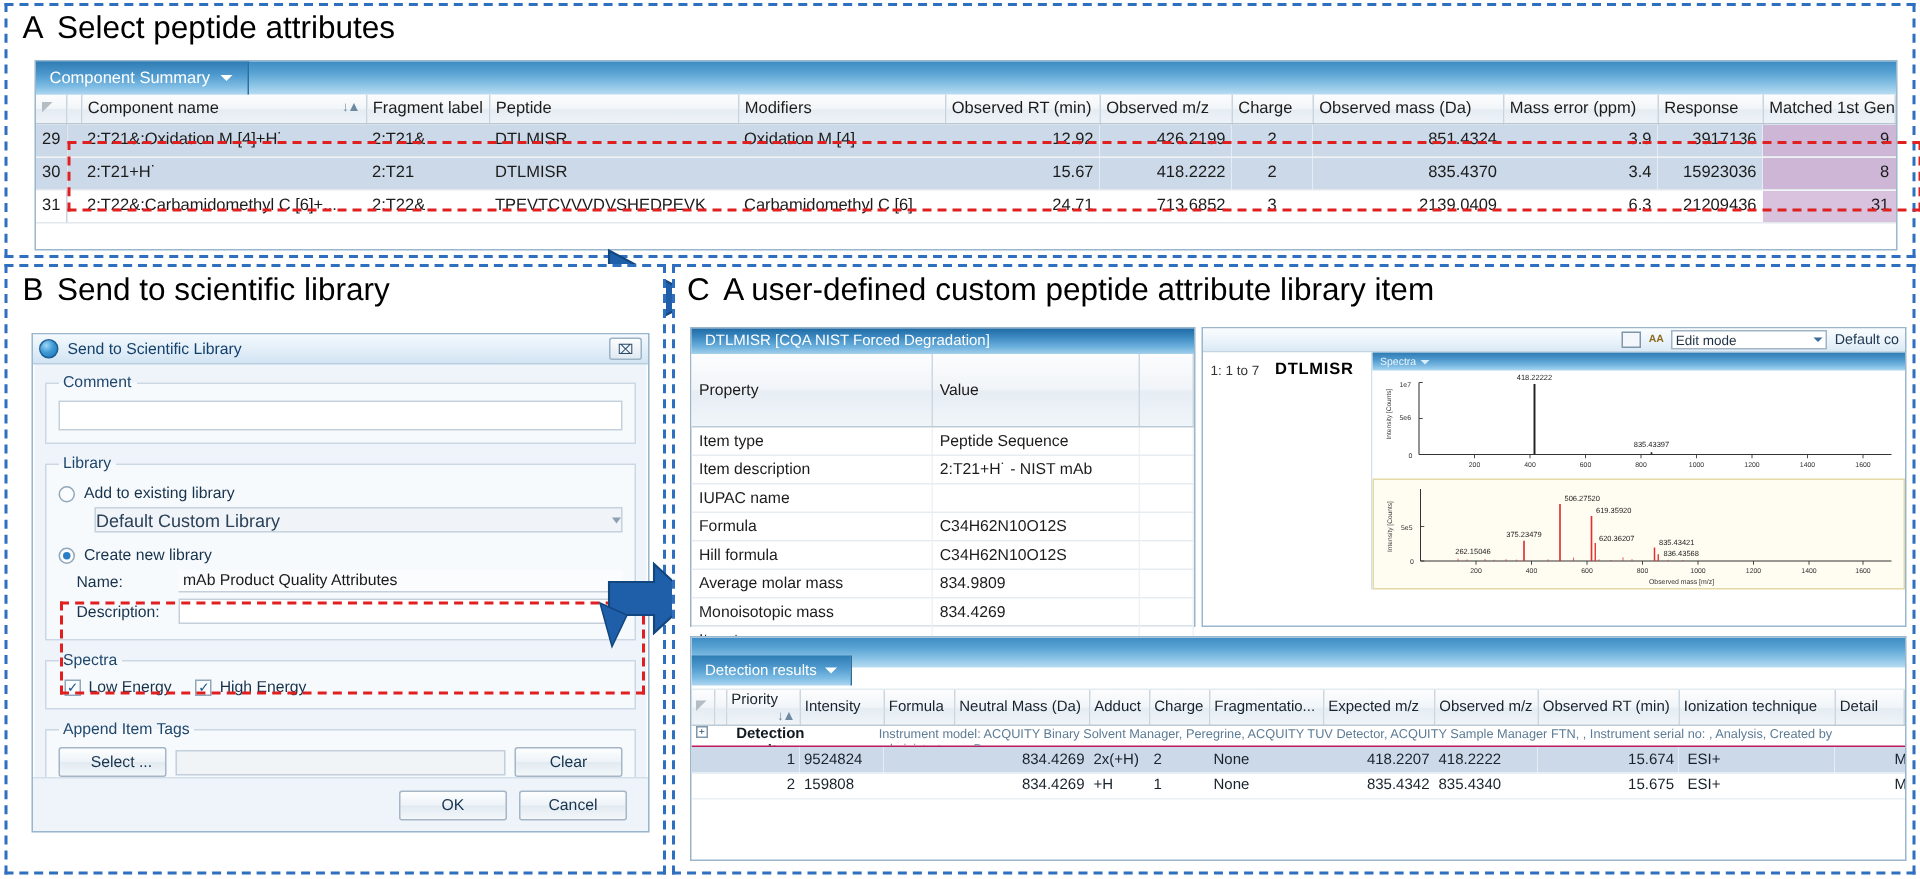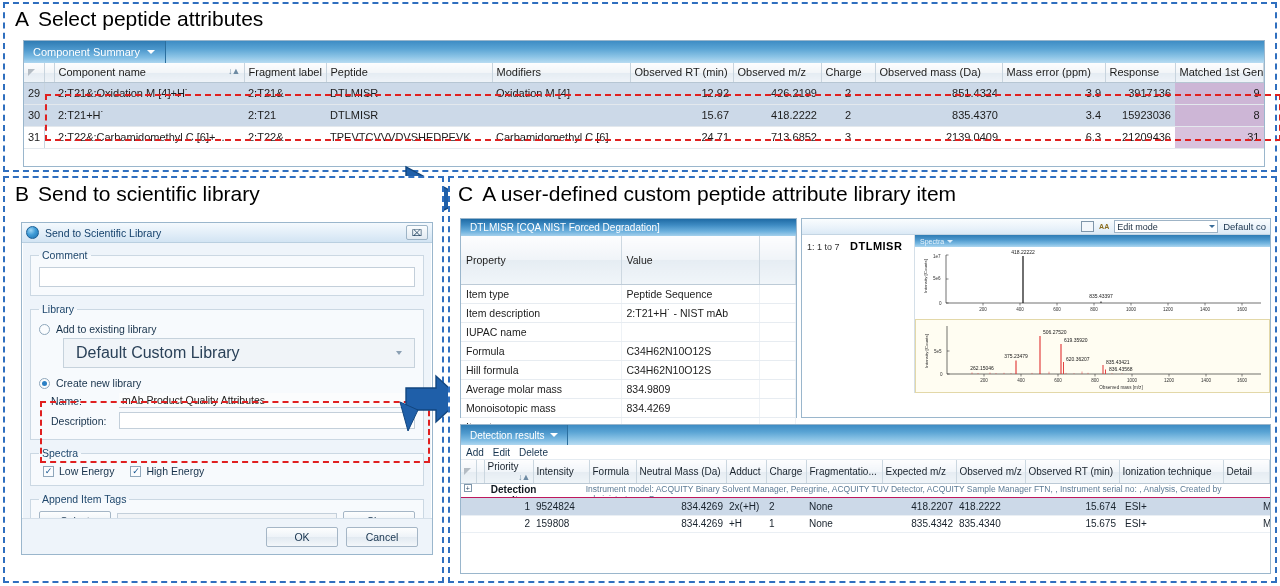--- a/index.html
+++ b/index.html
@@ -136,22 +136,22 @@
   }
   .underline-input {
     background:#fbfcfd; border:0; border-bottom:1px solid #c3cfda; height:15px;
     font-size:10.5px; color:#1a1a1a; padding:0 3px; display:flex; align-items:center;
   }
   .radio-row { display:flex; align-items:flex-end; gap:6px; font-size:10.5px; color:#17324b; margin:2px 0; }
   .radio { width:11px;height:11px;border-radius:50%;border:1px solid #8fa7bb;background:#fafcfe;flex:0 0 auto; position:relative;}
   .radio.on:after { content:""; position:absolute; left:2px; top:2px; width:5px;height:5px;border-radius:50%;
     background:#2a7fc4; }
   .combo {
-    margin:3px 0 0 24px; height:30px; background:#f0f4f8; border:1px solid #c6d2dc;
-    display:flex; align-items:center; padding:0 12px; font-size:16px; color:#2a4158;
+    margin:3px 0 0 24px; height:17px; background:#f0f4f8; border:1px solid #c6d2dc;
+    display:flex; align-items:center; padding:0 0; font-size:12px; color:#2a4158;
   }
   .combo .caret { margin-left:auto; width:0;height:0;border-left:3.5px solid transparent;border-right:3.5px solid transparent;border-top:4px solid #8ba0b3; }
   .fieldrow { display:flex; align-items:center; gap:5px; margin:4px 0 0 12px; }
   .fieldrow .lbl { width:63px; font-size:10.5px; color:#17324b; }
   .chk { width:11px;height:11px;border:1px solid #8fa7bb;background:#fafcfe;display:inline-flex;align-items:center;justify-content:center;
     font-size:9px;color:#15558f;flex:0 0 auto; }
   .chkrow { display:flex; align-items:center; gap:5px; font-size:10.5px; color:#17324b; }
   .btn {
     border:1px solid #a5b6c6; border-radius:2px;
     background:linear-gradient(to bottom,#fdfefe 0%, #eef3f8 48%, #e2eaf1 52%, #f3f7fa 100%);
@@ -234,21 +234,21 @@
   #c-det {
     position:absolute; left:10px; top:246px; width:811px; height:150px;
     border:1px solid #9ab6cc; background:#fff; overflow:hidden;
   }
   #c-det-tabbar {
     height:20px;
     background:linear-gradient(to bottom,#3e8cc4 0%, #5aa4d4 35%, #8cc4e6 72%, #b9dcf2 100%);
     position:relative;
   }
   #c-det-tab {
-    position:absolute; left:0; top:0; height:20px; padding:0 9px;
+    position:absolute; left:0; top:12px; height:20px; padding:0 9px;
     display:flex; align-items:center; gap:6px; color:#ffffff; font-size:10px;
     background:linear-gradient(to bottom,#2f7cb4 0%, #4e99cd 40%, #7cbbe3 75%, #aed6f0 100%);
     border-right:1px solid #2b6f9f;
   }
   #c-det-menu { height:15px; display:flex; align-items:center; gap:9px; padding:0 5px;
     font-size:10px; color:#15334f; background:#ffffff; border-bottom:1px solid #e4ebf1; }
   table.det { border-collapse:collapse; width:100%; table-layout:fixed; font-size:10px; }
   table.det th {
     background:linear-gradient(to bottom,#fdfdfe 0%,#f1f5f9 50%,#e5ecf2 51%,#eff4f8 100%);
     border-right:1px solid #cbd7e0; border-bottom:1px solid #bbc9d5;

